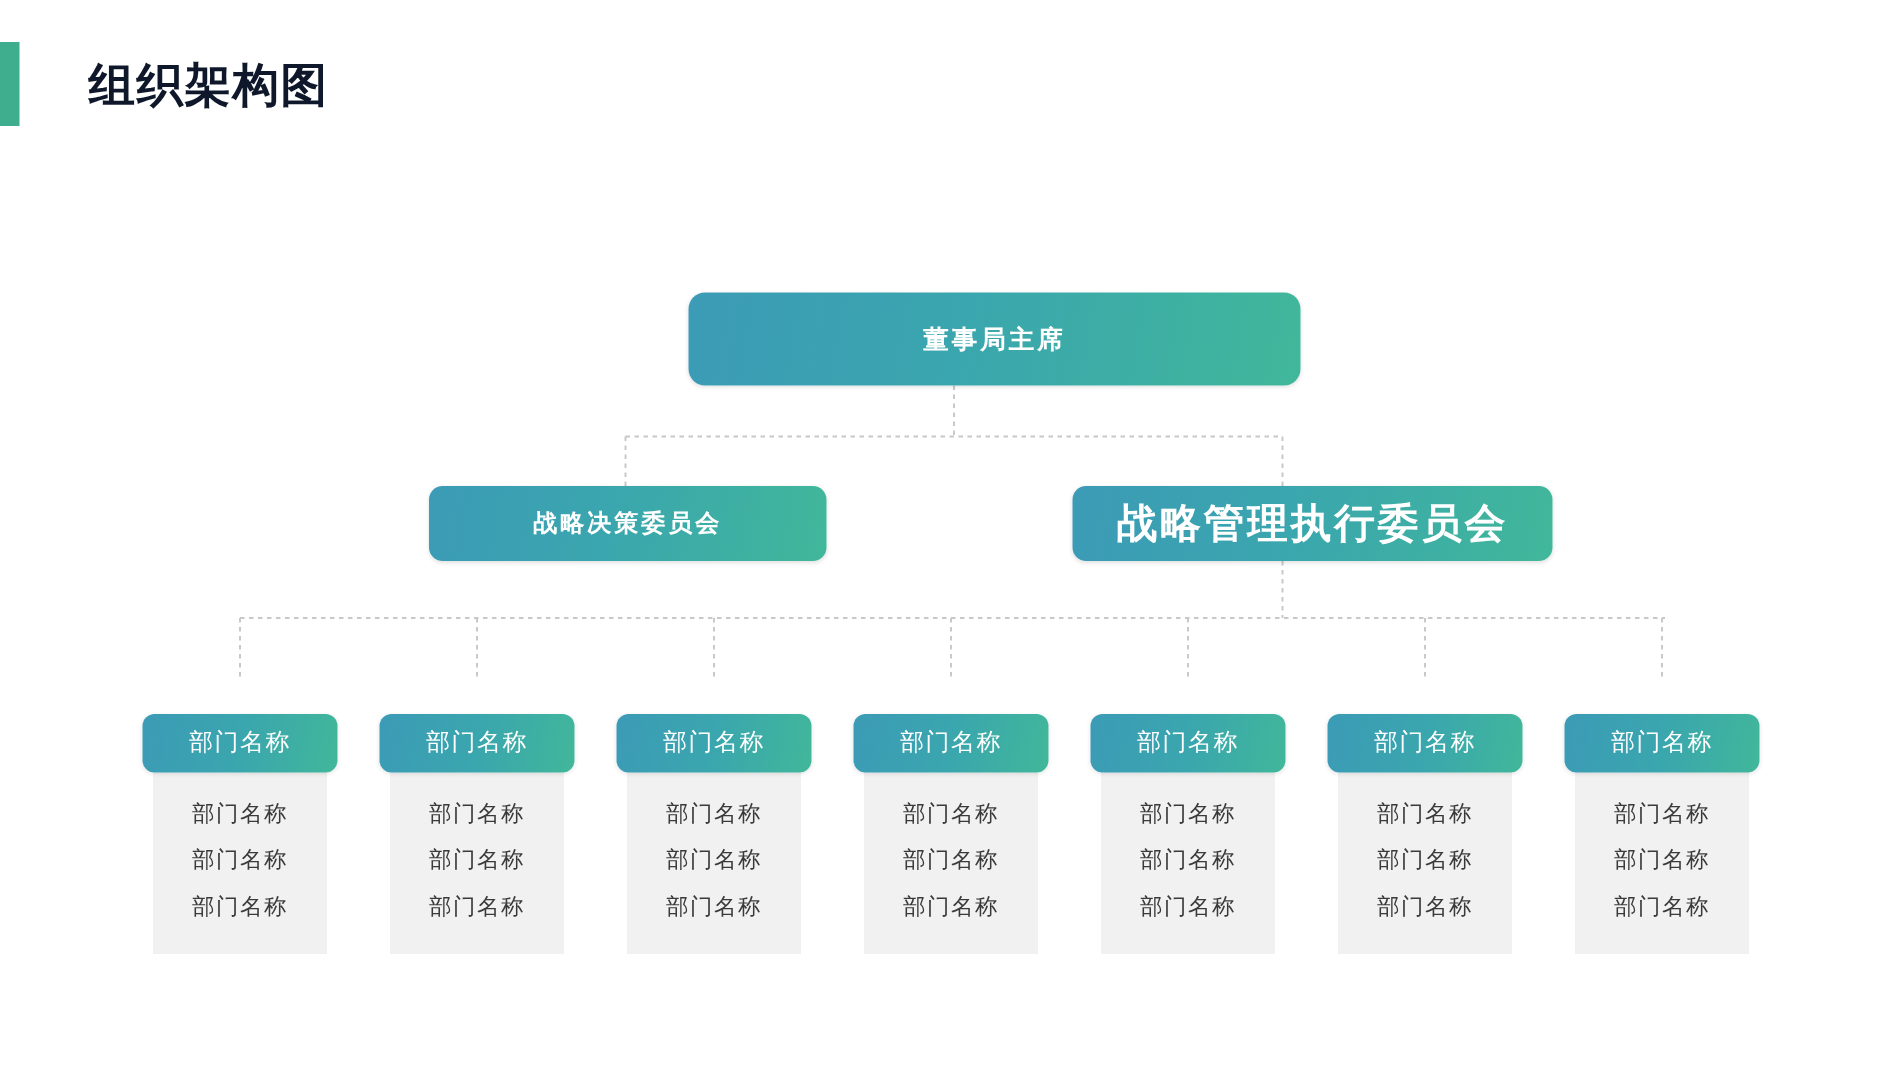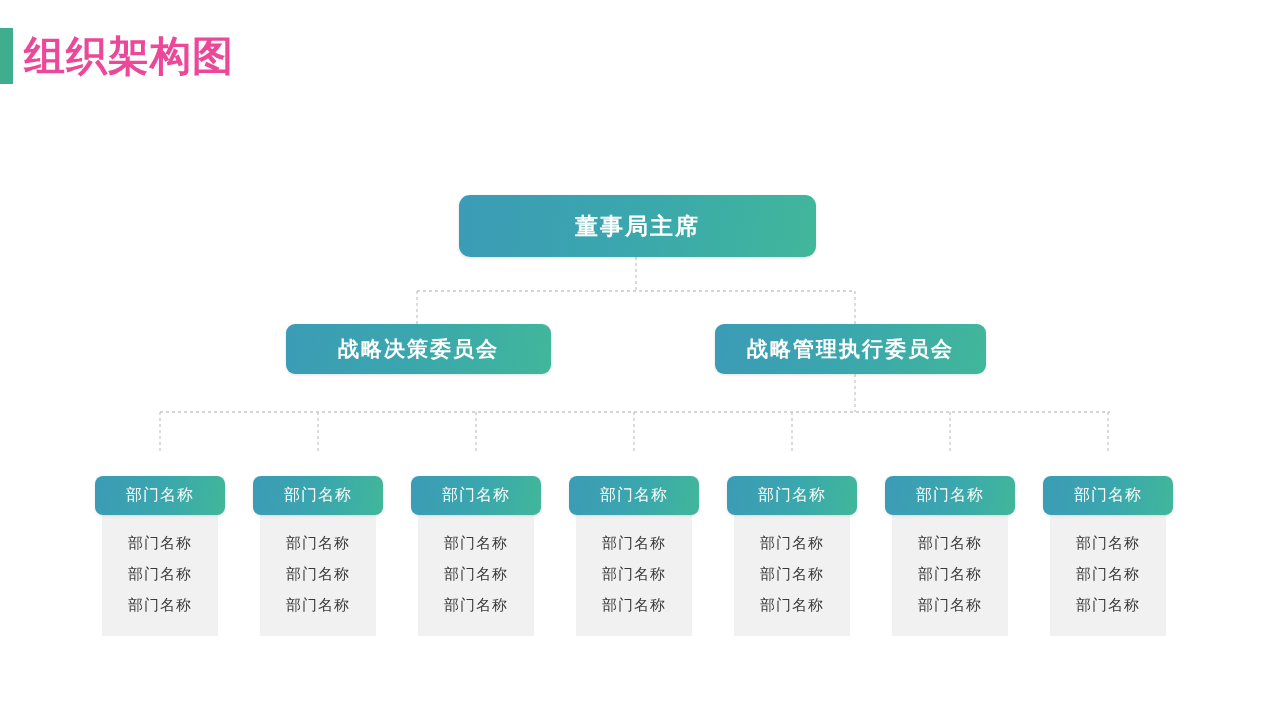--- a/index.html
+++ b/index.html
@@ -23,24 +23,24 @@
     display: flex;
     align-items: center;
   }
   #title-accent-bar {
     width: 13px;
     height: 56px;
     background: #3FAE8E;
     flex: 0 0 auto;
   }
   #page-title {
-    margin-left: 11px;
-    font-size: 41px;
+    margin-left: 46px;
+    font-size: 31px;
     font-weight: bold;
-    color: #ec4899;
+    color: #0f172a;
     letter-spacing: 1px;
     line-height: 1;
     white-space: nowrap;
   }
 
   
   #org-chart {
     position: absolute;
     left: 0;
     top: 0;
@@ -70,42 +70,42 @@
     font-weight: bold;
     text-align: center;
     background: linear-gradient(100deg, #3C9BB6 0%, #3AA6AE 45%, #41B79A 100%);
     box-shadow: 0 1px 3px rgba(0,0,0,0.12);
     white-space: nowrap;
   }
 
   #node-chairman {
     left: 459px;
     top: 195px;
-    width: 357px;
+    width: 408px;
     height: 62px;
-    font-size: 23px;
+    font-size: 17px;
     letter-spacing: 2px;
     border-radius: 11px;
   }
 
   #node-committee-strategy {
     left: 286px;
     top: 324px;
     width: 265px;
     height: 50px;
-    font-size: 21px;
+    font-size: 16px;
     letter-spacing: 2px;
   }
 
   #node-committee-exec {
     left: 715px;
     top: 324px;
-    width: 271px;
+    width: 320px;
     height: 50px;
-    font-size: 21px;
+    font-size: 27px;
     letter-spacing: 2px;
   }
 
   
   .dept-column {
     position: absolute;
     top: 476px;
     width: 130px;
   }
   .dept-header {

